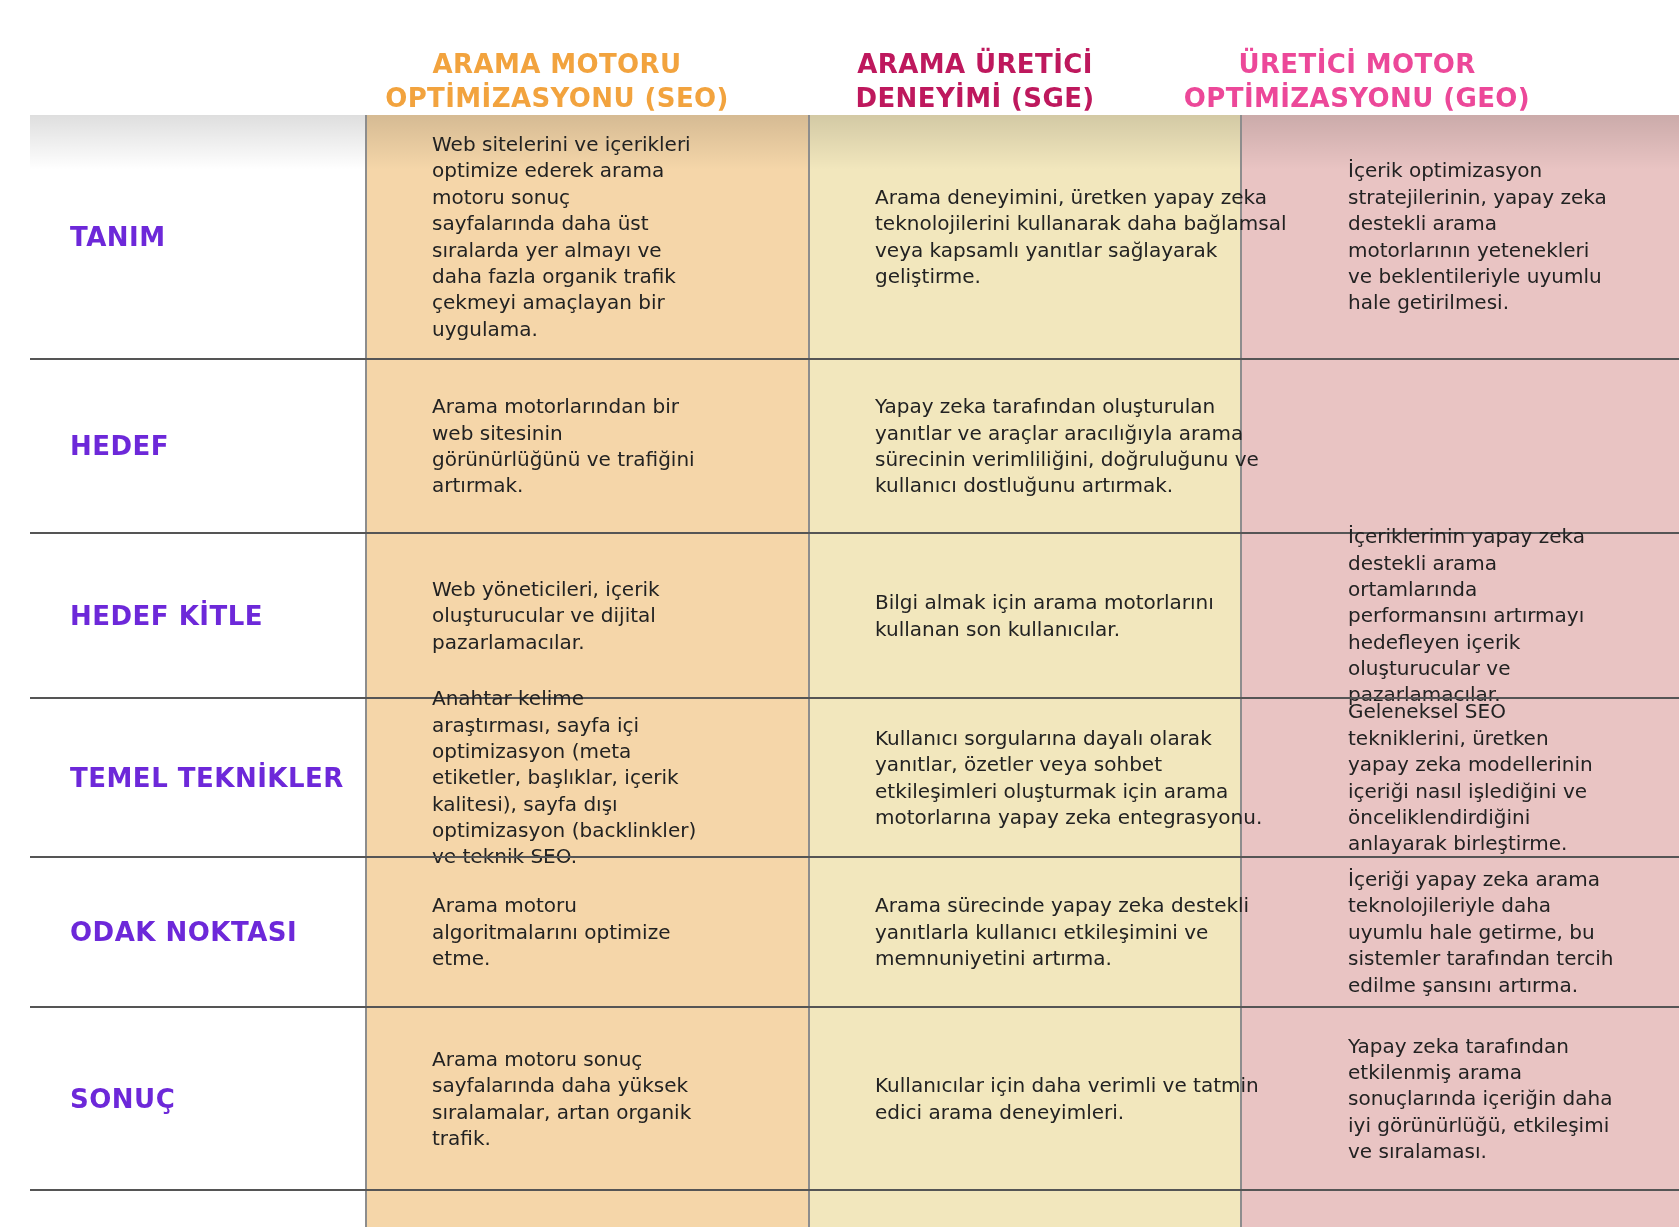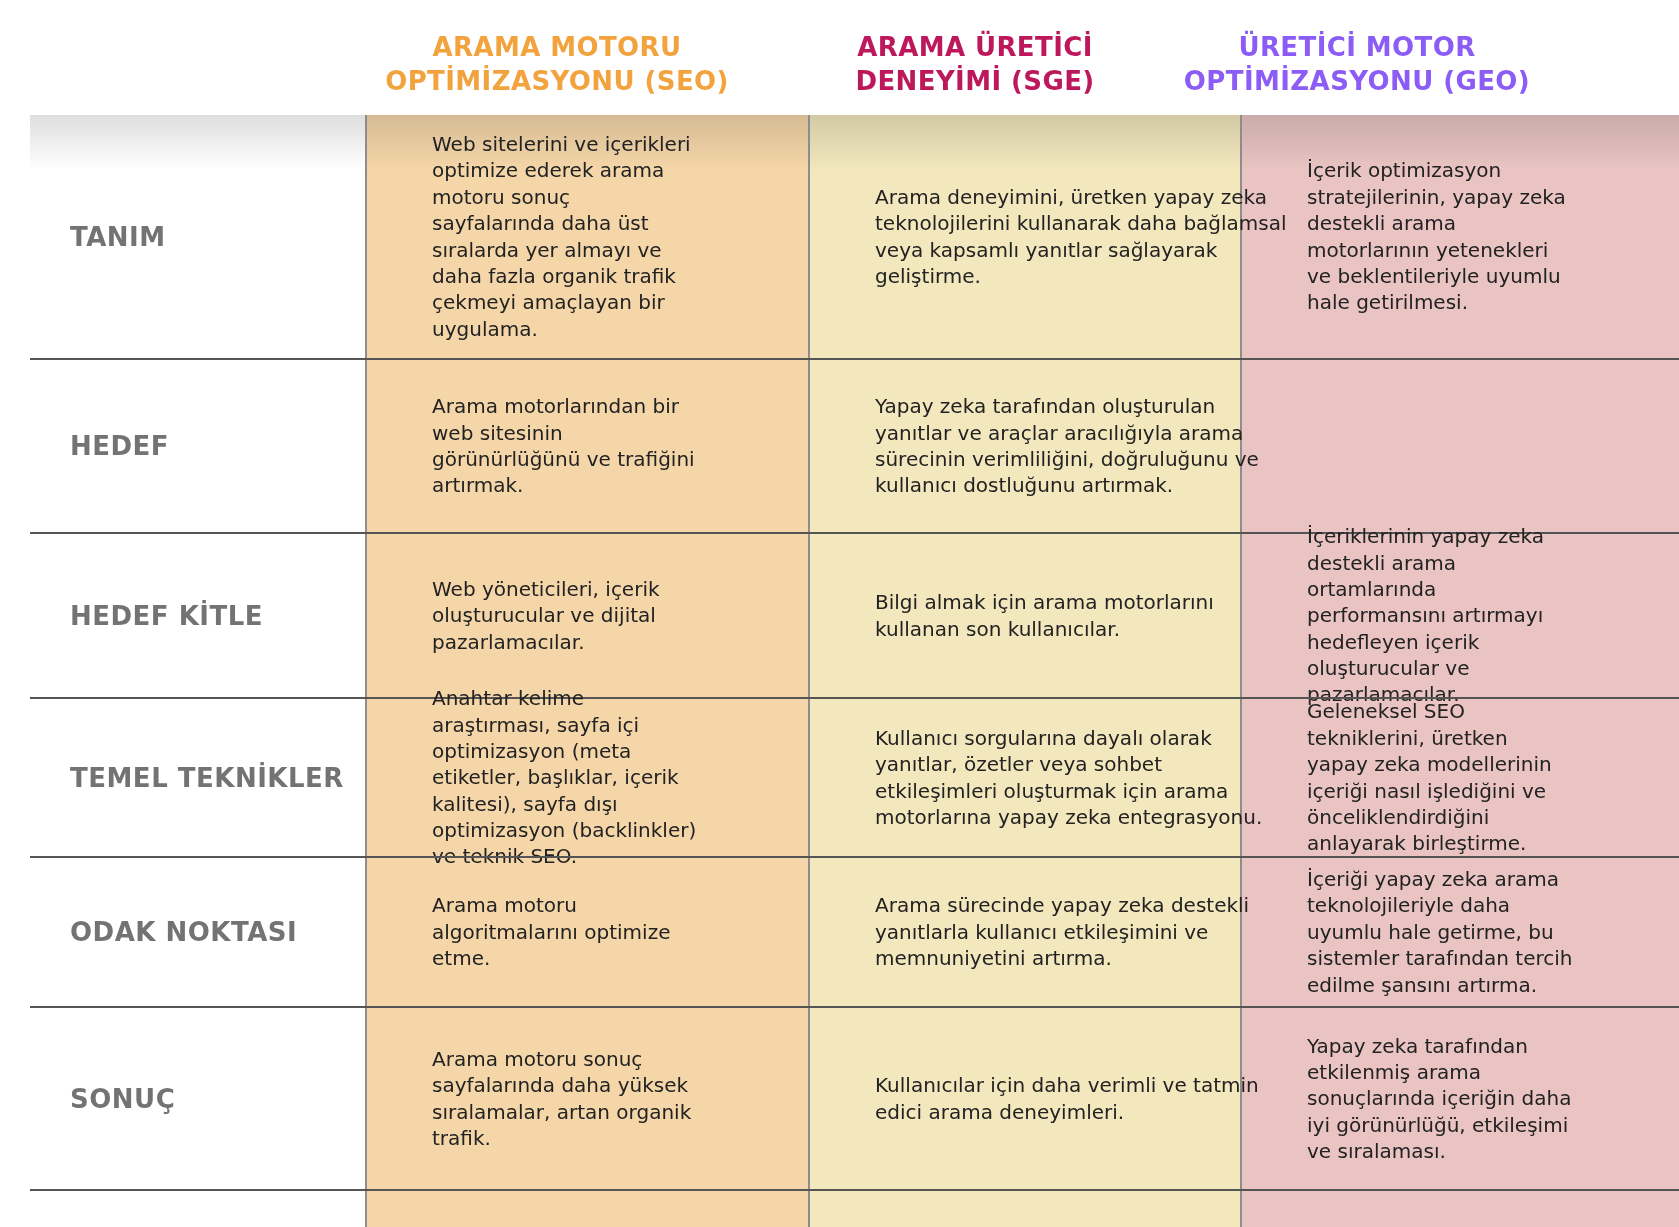--- a/index.html
+++ b/index.html
@@ -5,60 +5,60 @@
   html,body{margin:0;padding:0;background:#ffffff;}
   .page{
     position:relative;
     width:1679px;height:1227px;
     background:#ffffff;
     font-family:"DejaVu Sans","Liberation Sans",sans-serif;
     overflow:hidden;
   }
   
   .col-header{
-    position:absolute;top:22px;width:400px;height:84px;
+    position:absolute;top:39px;width:400px;height:84px;
     display:flex;flex-direction:column;align-items:center;justify-content:center;
     font-weight:bold;font-size:26px;line-height:1.32;letter-spacing:.4px;
     text-align:center;white-space:nowrap;
   }
   .col-header span{display:block;}
   .hdr-seo{left:357px;color:#F2A33E;}
   .hdr-sge{left:775px;color:#be185d;}
-  .hdr-geo{left:1157px;color:#8b5cf6;}
+  .hdr-geo{left:1157px;color:#ec4899;}
   
   .colbg{position:absolute;top:115px;bottom:0;}
   .bg-seo{left:367px;width:441px;background:#F5D6A9;}
   .bg-sge{left:810px;width:430px;background:#F2E7BD;}
   .bg-geo{left:1242px;width:437px;background:#E9C4C3;}
   
   .vline{position:absolute;top:115px;bottom:0;width:2px;background:#8d8d8d;}
   .v1{left:365px;}.v2{left:808px;}.v3{left:1240px;}
   .hline{position:absolute;left:30px;right:0;height:2px;background:#555555;}
   
   .shade{
     position:absolute;left:30px;right:0;top:115px;height:55px;
     background:linear-gradient(to bottom,rgba(0,0,0,0.13),rgba(0,0,0,0));
     pointer-events:none;
   }
   
   .row{position:absolute;left:0;width:100%;}
   .rowlabel{
     position:absolute;left:0;top:0;bottom:0;width:295px;padding-left:70px;
     display:flex;align-items:center;
-    font-weight:bold;font-size:26px;letter-spacing:.5px;color:#737373;
+    font-weight:bold;font-size:26px;letter-spacing:.5px;color:#6d28d9;
   }
   .cell{
     position:absolute;top:0;bottom:0;
     display:flex;align-items:center;
     font-size:20px;line-height:1.32;color:#222222;
   }
   .cell p{margin:0;padding:0 34px 0 65px;}
   .c-seo{left:367px;width:366px;}
   .c-sge{left:810px;width:512px;}
-  .c-geo{left:1242px;width:366px;}
+  .c-geo{left:1242px;width:366px;padding-left:41px;}
 </style>
 </head>
 <body>
 
 <div class="page">
 
   <div class="colbg bg-seo"></div>
   <div class="colbg bg-sge"></div>
   <div class="colbg bg-geo"></div>
 

